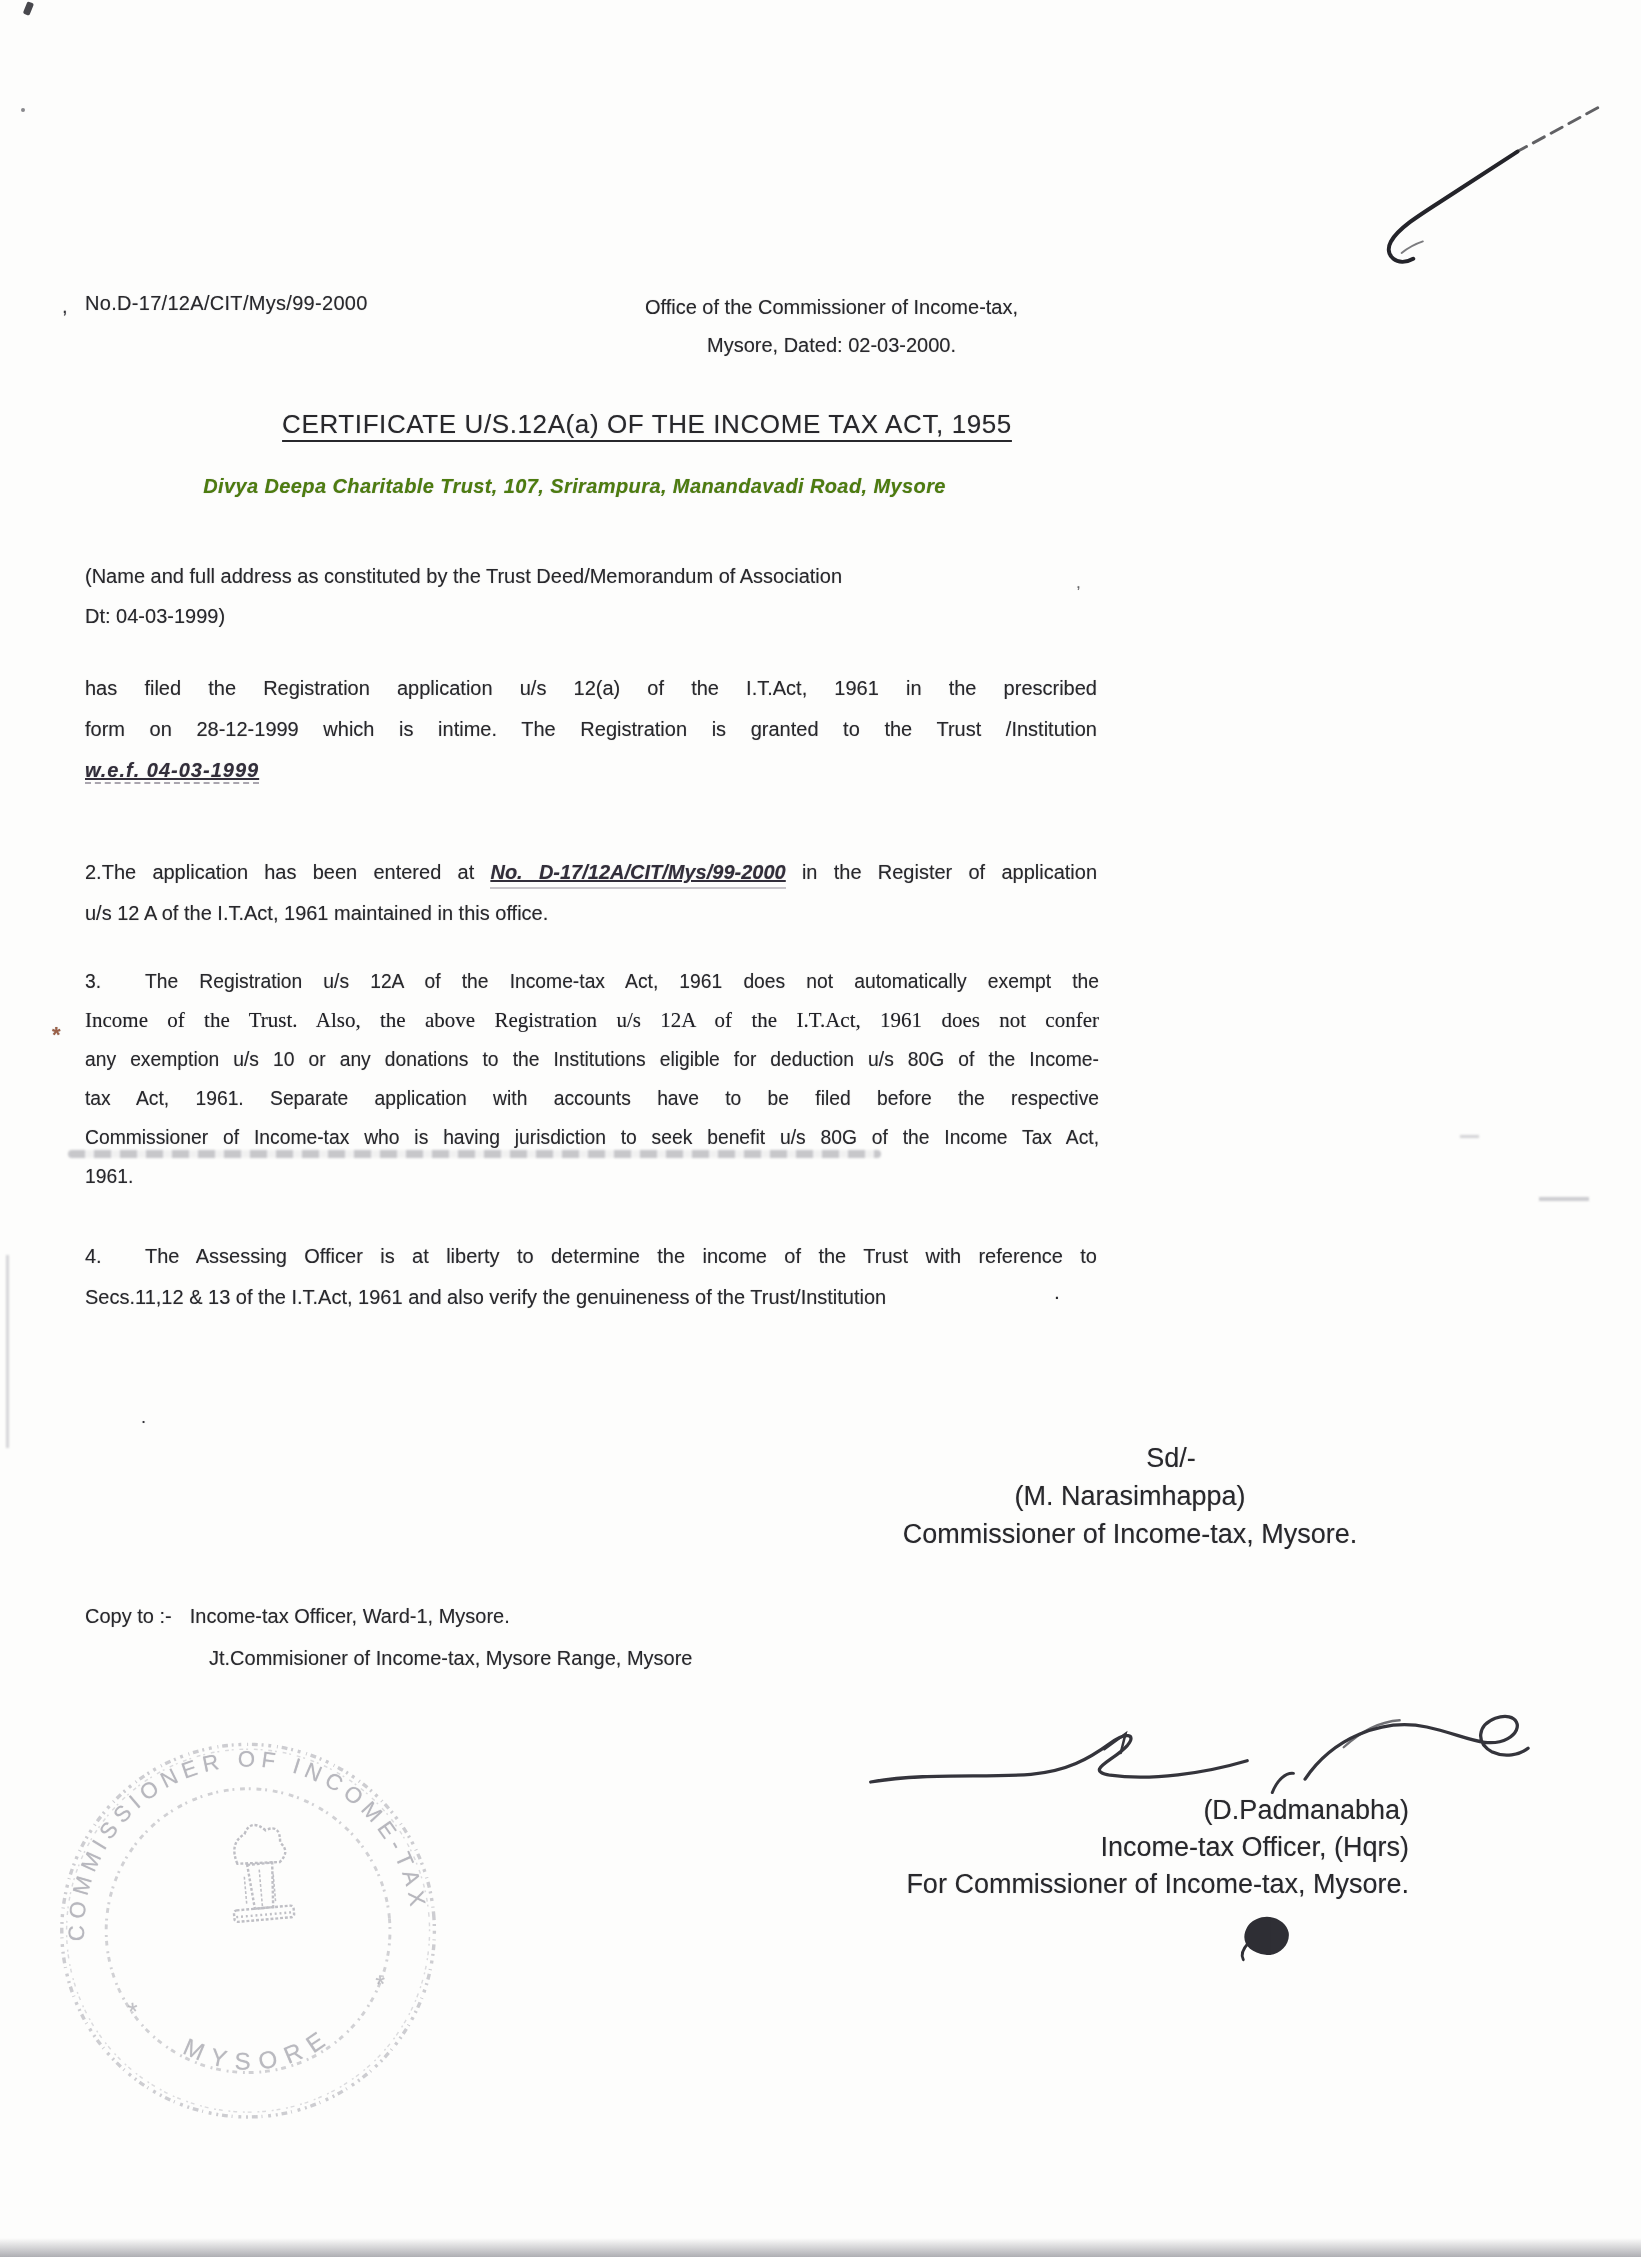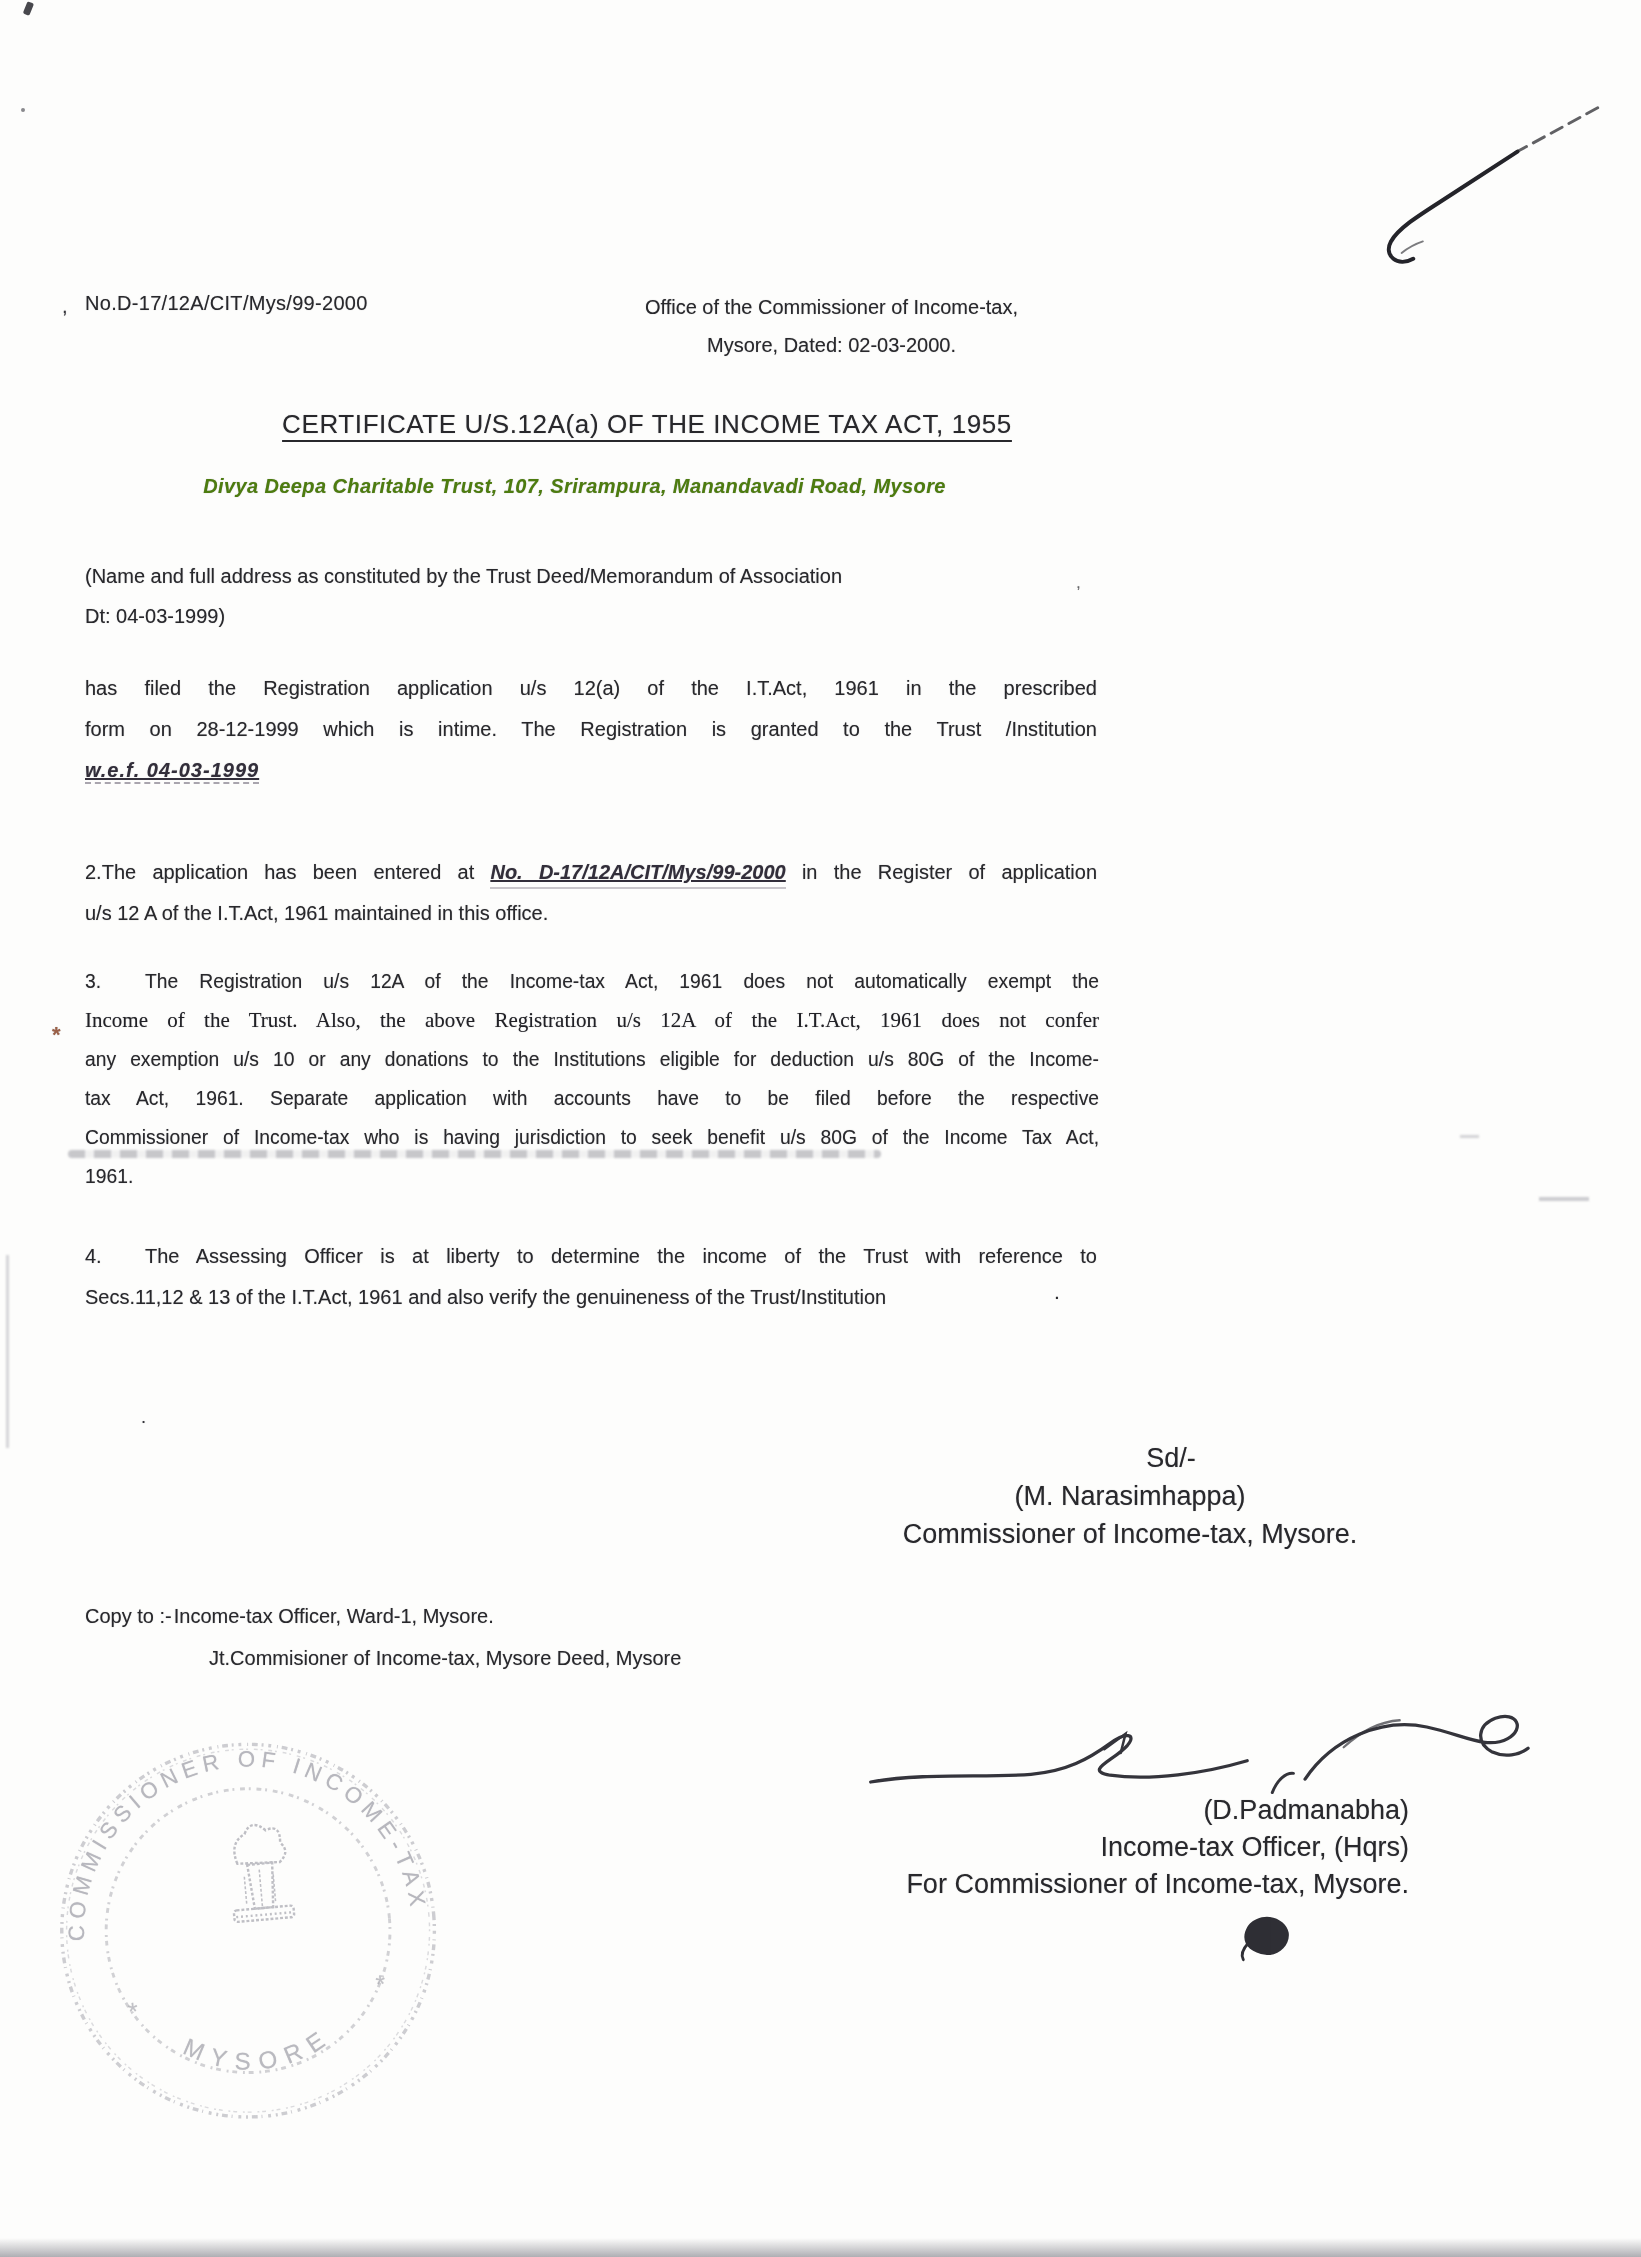--- a/index.html
+++ b/index.html
@@ -34,21 +34,21 @@
     border-bottom:2.9px dashed rgba(100,92,110,.55);padding-bottom:1px;margin-top:48px;
   }
   .refu{
     font-weight:bold;font-style:italic;color:#322e3a;
     text-decoration:underline;text-decoration-thickness:1.9px;
     border-bottom:2.9px solid rgba(100,92,110,.35);padding-bottom:4px;
   }
   .sig1{left:850px;top:1439px;width:560px;text-align:center;font-size:27px;line-height:38px;}
   .sd-line{transform:translateX(41px);}
   .copy{left:85px;top:1595px;font-size:20px;line-height:42px;}
-  .copy-label{margin-right:2px;}
+  .copy-label{margin-right:18px;}
   .copy-row2{margin-left:124px;}
   .sig2{left:830px;top:1792px;width:579px;text-align:right;font-size:27px;line-height:37px;}
   .overlay{position:absolute;left:0;top:0;pointer-events:none;}
   
   .smear{
     left:68px;top:1150px;width:813px;height:7.7px;border-radius:3.9px;filter:blur(1px);
     background:repeating-linear-gradient(90deg,rgba(110,110,122,.38) 0 17.4px,rgba(110,110,122,.08) 17.4px 26px);
   }
   .dash1{left:1539px;top:1197px;width:50px;height:3.9px;background:rgba(125,125,138,.38);filter:blur(1px);}
   .dash2{left:1460px;top:1135px;width:19.3px;height:2.9px;background:rgba(125,125,138,.32);filter:blur(1px);}
@@ -109,21 +109,21 @@
   </div>
 
   <div class="abs sig1">
     <div class="sd-line">Sd/-</div>
     <div>(M. Narasimhappa)</div>
     <div>Commissioner of Income-tax, Mysore.</div>
   </div>
 
   <div class="abs copy">
     <div><span class="copy-label">Copy to :-</span><span>Income-tax Officer, Ward-1, Mysore.</span></div>
-    <div class="copy-row2">Jt.Commisioner of Income-tax, Mysore Deed, Mysore</div>
+    <div class="copy-row2">Jt.Commisioner of Income-tax, Mysore Range, Mysore</div>
   </div>
 
   <div class="abs sig2">
     <div>(D.Padmanabha)</div>
     <div>Income-tax Officer, (Hqrs)</div>
     <div>For Commissioner of Income-tax, Mysore.</div>
   </div>
 
   <svg class="overlay" width="1641" height="2257" viewBox="0 0 1700 2338">
 

